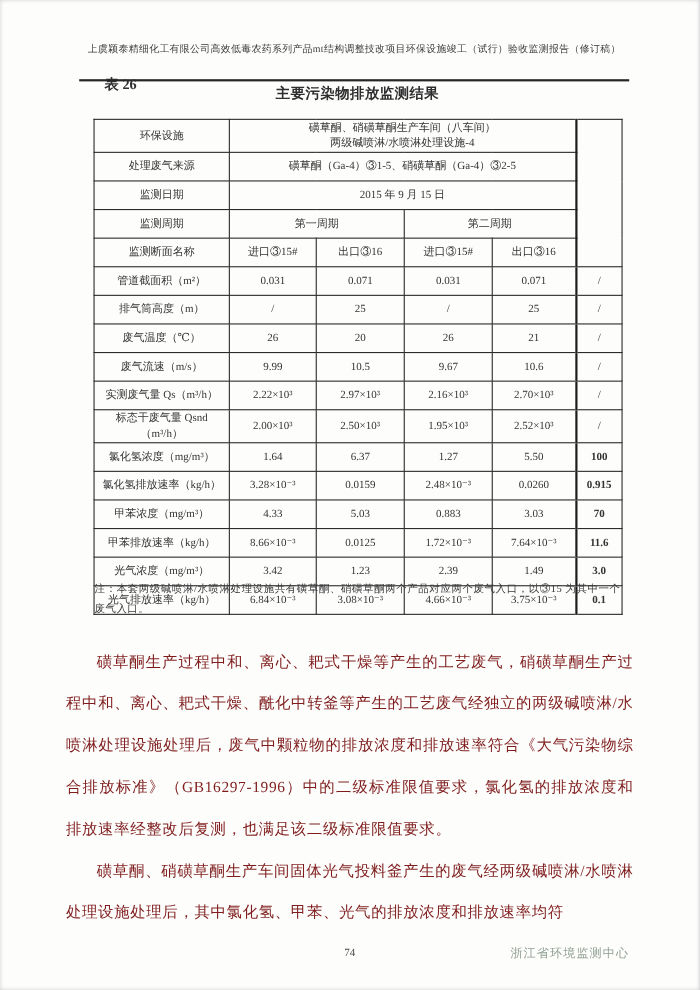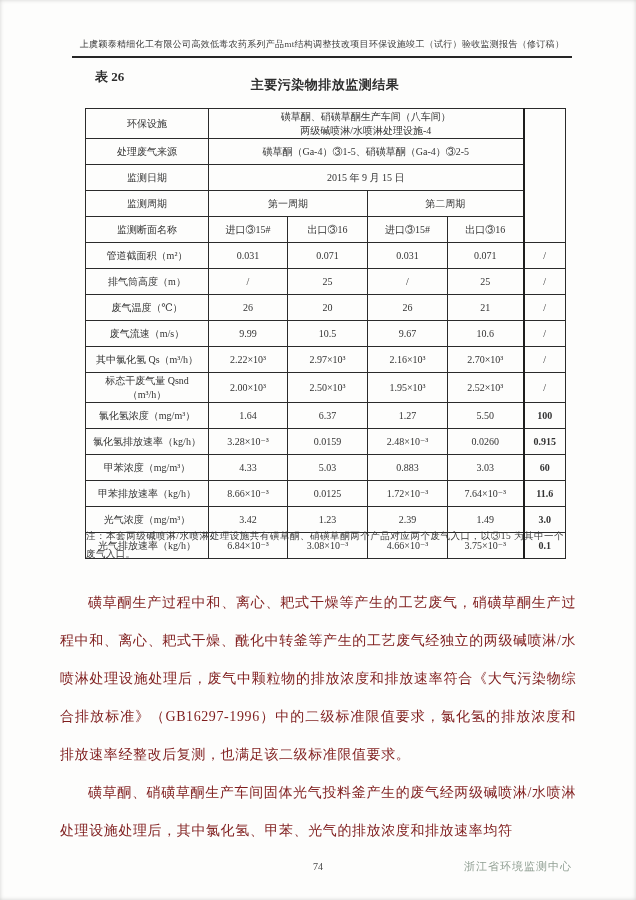--- a/index.html
+++ b/index.html
@@ -9,21 +9,21 @@
     background:#fdfdfc;
     font-family:"Liberation Serif","DejaVu Serif",serif;
     color:#2e2e2e;
     overflow:hidden;
     box-shadow:inset 0 0 4px rgba(0,0,0,.18);
   }
   .doc-header{
     position:absolute;top:38px;left:72px;right:64px;
     text-align:center;font-size:9px;color:#3d3d3d;
     letter-spacing:.3px;white-space:nowrap;
-    border-bottom:2px solid #262626;padding-bottom:5px;
+    border-bottom:2px solid #262626;padding-bottom:21px;
   }
   .caption{position:absolute;top:68px;left:85px;width:480px;}
   .caption .tbl-label{position:absolute;left:10px;top:0;font-weight:bold;font-size:13px;text-align:center;}
   .caption .l1{display:block;text-align:center;font-weight:bold;font-size:13px;letter-spacing:.5px;}
   .caption .l2{display:block;text-align:center;font-weight:bold;font-size:13px;margin-top:8px;letter-spacing:.5px;}
   table.t{
     position:absolute;top:108px;left:85px;
     width:480px;border-collapse:collapse;table-layout:fixed;
     font-size:10px;color:#333;
   }
@@ -135,21 +135,21 @@
     </tr>
     <tr>
       <td>废气流速（m/s）</td>
       <td>9.99</td>
       <td>10.5</td>
       <td>9.67</td>
       <td>10.6</td>
       <td class="limitcell">/</td>
     </tr>
     <tr>
-      <td>其中氯化氢 Qs（m³/h）</td>
+      <td>实测废气量 Qs（m³/h）</td>
       <td>2.22×10³</td>
       <td>2.97×10³</td>
       <td>2.16×10³</td>
       <td>2.70×10³</td>
       <td class="limitcell">/</td>
     </tr>
     <tr>
       <td>标态干废气量 Qsnd（m³/h）</td>
       <td>2.00×10³</td>
       <td>2.50×10³</td>
@@ -172,21 +172,21 @@
       <td>2.48×10⁻³</td>
       <td>0.0260</td>
       <td class="limitcell b">0.915</td>
     </tr>
     <tr>
       <td>甲苯浓度（mg/m³）</td>
       <td>4.33</td>
       <td>5.03</td>
       <td>0.883</td>
       <td>3.03</td>
-      <td class="limitcell b">60</td>
+      <td class="limitcell b">70</td>
     </tr>
     <tr>
       <td>甲苯排放速率（kg/h）</td>
       <td>8.66×10⁻³</td>
       <td>0.0125</td>
       <td>1.72×10⁻³</td>
       <td>7.64×10⁻³</td>
       <td class="limitcell b">11.6</td>
     </tr>
     <tr>

